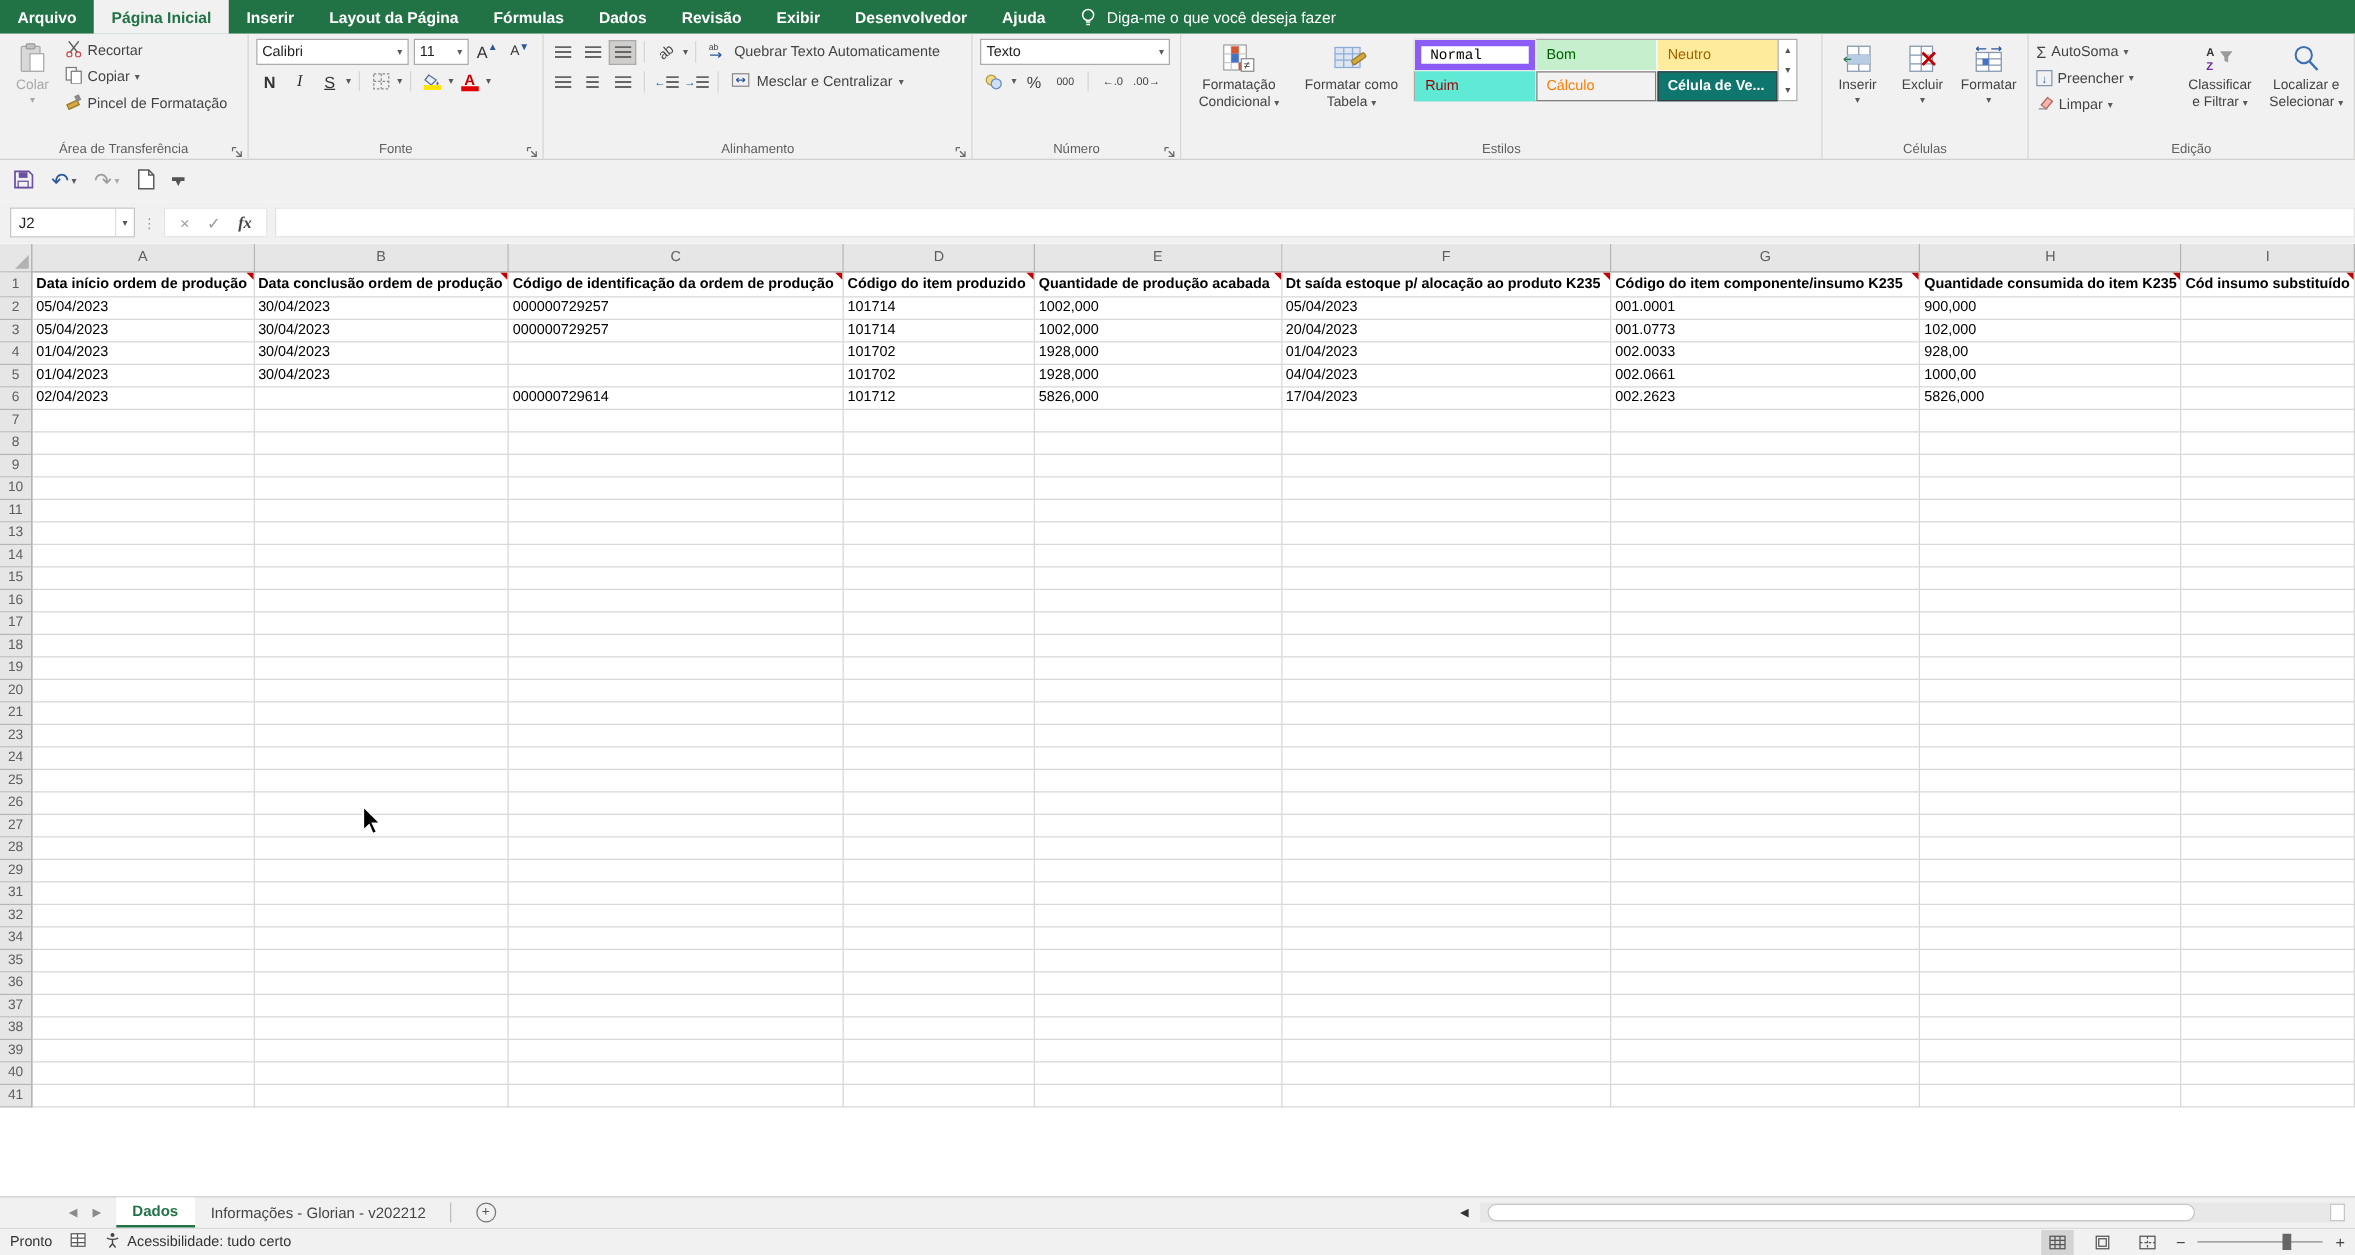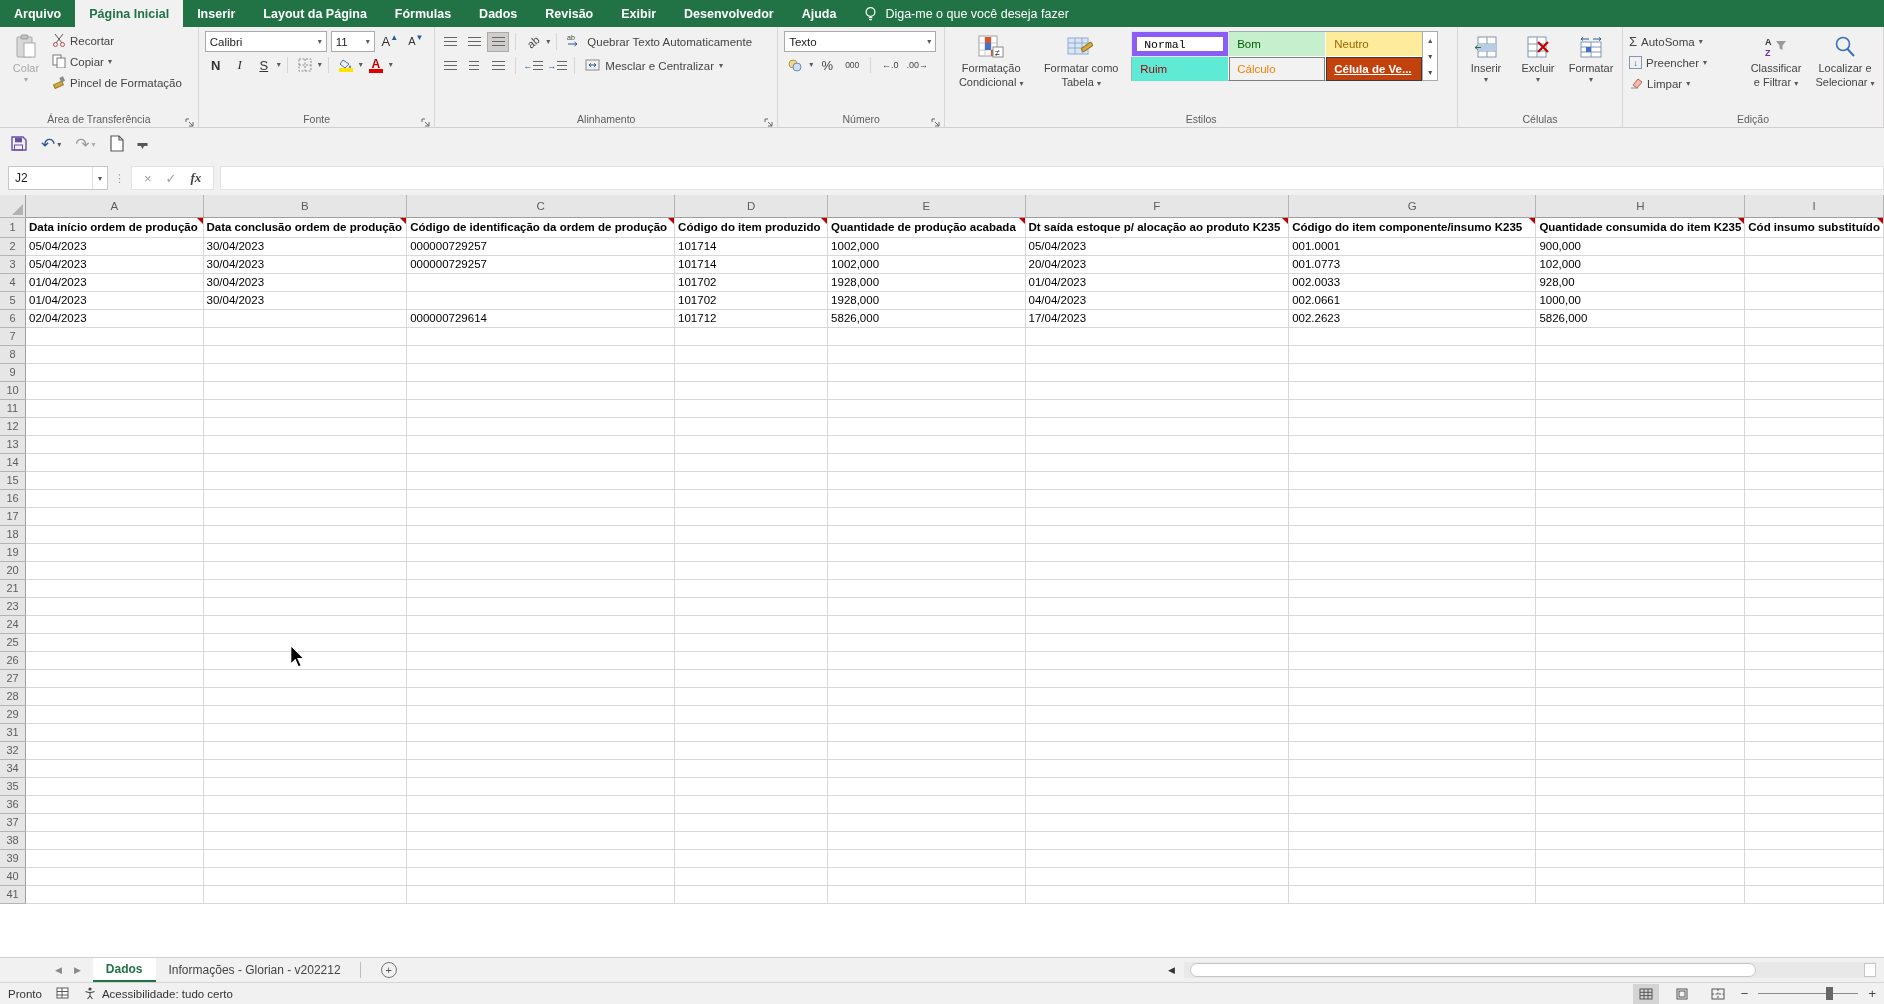--- a/index.html
+++ b/index.html
@@ -386,21 +386,21 @@
           <span>Formatar como</span>
           <span><span>Tabela</span> <span class="caret">▾</span></span>
         </div>
         <div class="style-gallery-wrap">
           <div class="style-gallery" id="style-gallery">
               <div class="style-cell sel" style="background: rgb(255, 255, 255); color: rgb(0, 0, 0);">Normal</div>
               <div class="style-cell" style="background: rgb(198, 239, 206); color: rgb(0, 97, 0);">Bom</div>
               <div class="style-cell" style="background: rgb(255, 235, 156); color: rgb(156, 101, 0);">Neutro</div>
               <div class="style-cell" style="background: #5eead4; color: rgb(156, 0, 6);">Ruim</div>
               <div class="style-cell" style="background: rgb(242, 242, 242); color: rgb(250, 125, 0); border: 1px solid rgb(127, 127, 127);">Cálculo</div>
-              <div class="style-cell" style="background: #c2410c; color: rgb(255, 255, 255); border: 1px solid rgb(60, 60, 60); font-weight: bold; text-decoration: underline;">Célula de Ve...</div>
+              <div class="style-cell" style="background: #0f766e; color: rgb(255, 255, 255); border: 1px solid rgb(60, 60, 60); font-weight: bold;">Célula de Ve...</div>
             </div>
           <div class="gal-scroll">
             <div>▲</div>
             <div>▼</div>
             <div>▼</div>
           </div>
         </div>
       </div>
       <div class="rgroup-label">Estilos</div>
     </div>
@@ -693,32 +693,20 @@
             <td class="cell"></td>
             <td class="cell"></td>
             <td class="cell"></td>
             <td class="cell"></td>
             <td class="cell"></td>
             <td class="cell"></td>
             <td class="cell"></td>
             <td class="cell"></td>
           </tr>
           <tr style="height:18px">
-            <th class="rowhdr">12</th>
-            <td class="cell"></td>
-            <td class="cell"></td>
-            <td class="cell"></td>
-            <td class="cell"></td>
-            <td class="cell"></td>
-            <td class="cell"></td>
-            <td class="cell"></td>
-            <td class="cell"></td>
-            <td class="cell"></td>
-          </tr>
-          <tr style="height:18px">
             <th class="rowhdr">13</th>
             <td class="cell"></td>
             <td class="cell"></td>
             <td class="cell"></td>
             <td class="cell"></td>
             <td class="cell"></td>
             <td class="cell"></td>
             <td class="cell"></td>
             <td class="cell"></td>
             <td class="cell"></td>

